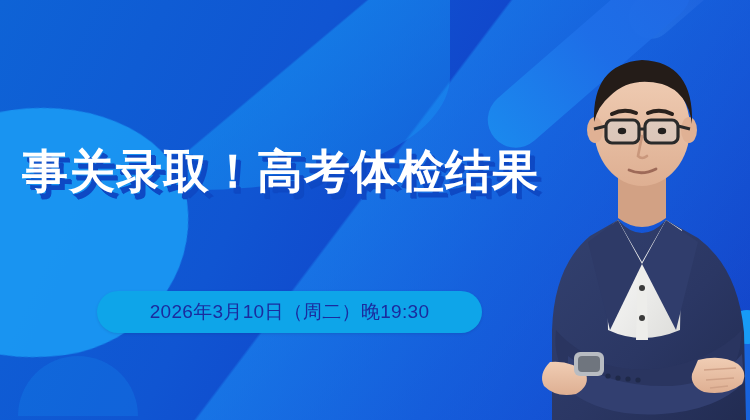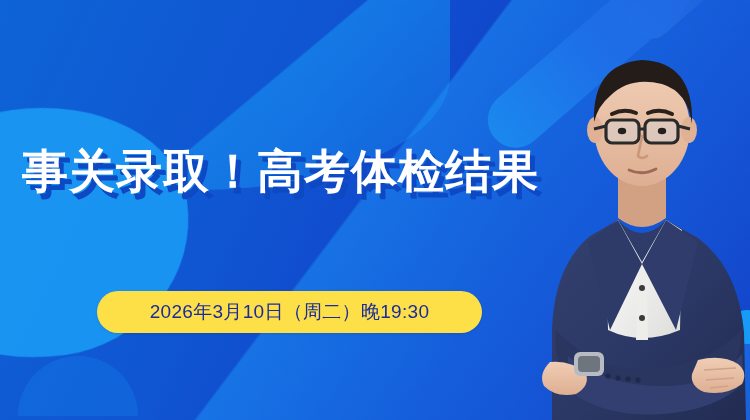--- a/index.html
+++ b/index.html
@@ -133,21 +133,21 @@
     margin-left: 48px;
   }
 
   
   .date-pill {
     position: absolute;
     left: 97px;
     top: 291px;
     width: 385px;
     height: 42px;
-    background: #fde047;
+    background: #0ea5e9;
     border-radius: 21px;
     display: flex;
     align-items: center;
     justify-content: center;
     z-index: 7;
     box-shadow: 0 1px 3px rgba(0,0,0,0.10);
   }
   .date-text {
     font-size: 19px;
     color: #1B2B9E;

